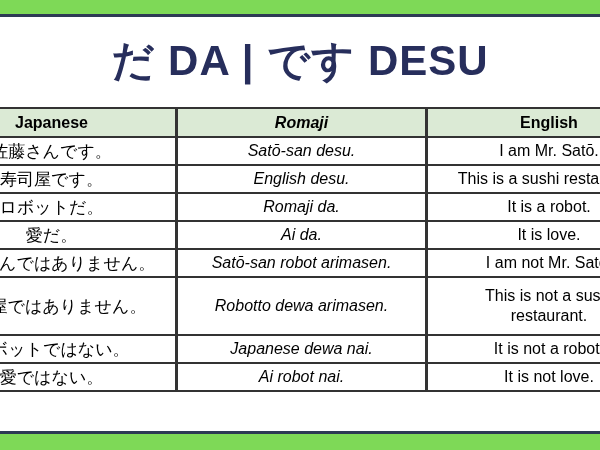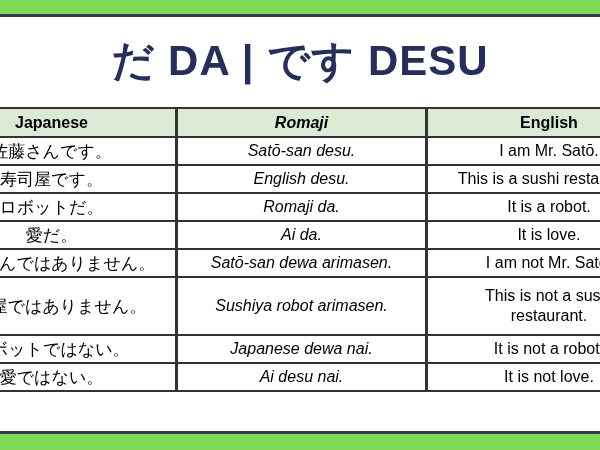--- a/index.html
+++ b/index.html
@@ -113,35 +113,35 @@
         <td class="ro">Romaji da.</td>
         <td class="en">It is a robot.</td>
       </tr>
       <tr>
         <td class="jp">愛だ。</td>
         <td class="ro">Ai da.</td>
         <td class="en">It is love.</td>
       </tr>
       <tr>
         <td class="jp">佐藤さんではありません。</td>
-        <td class="ro">Satō-san dewa arimasen.</td>
+        <td class="ro">Satō-san robot arimasen.</td>
         <td class="en">I am not Mr. Satō.</td>
       </tr>
       <tr class="tall">
         <td class="jp">寿司屋ではありません。</td>
-        <td class="ro">Sushiya robot arimasen.</td>
+        <td class="ro">Robotto dewa arimasen.</td>
         <td class="en"><span class="narrow">This is not a sushi restaurant.</span></td>
       </tr>
       <tr>
         <td class="jp">ロボットではない。</td>
         <td class="ro">Japanese dewa nai.</td>
         <td class="en">It is not a robot.</td>
       </tr>
       <tr>
         <td class="jp">愛ではない。</td>
-        <td class="ro">Ai desu nai.</td>
+        <td class="ro">Ai robot nai.</td>
         <td class="en">It is not love.</td>
       </tr>
     </tbody>
   </table>
 </div>
 
 <div class="bottom-bar"></div>
 
 </body></html>

